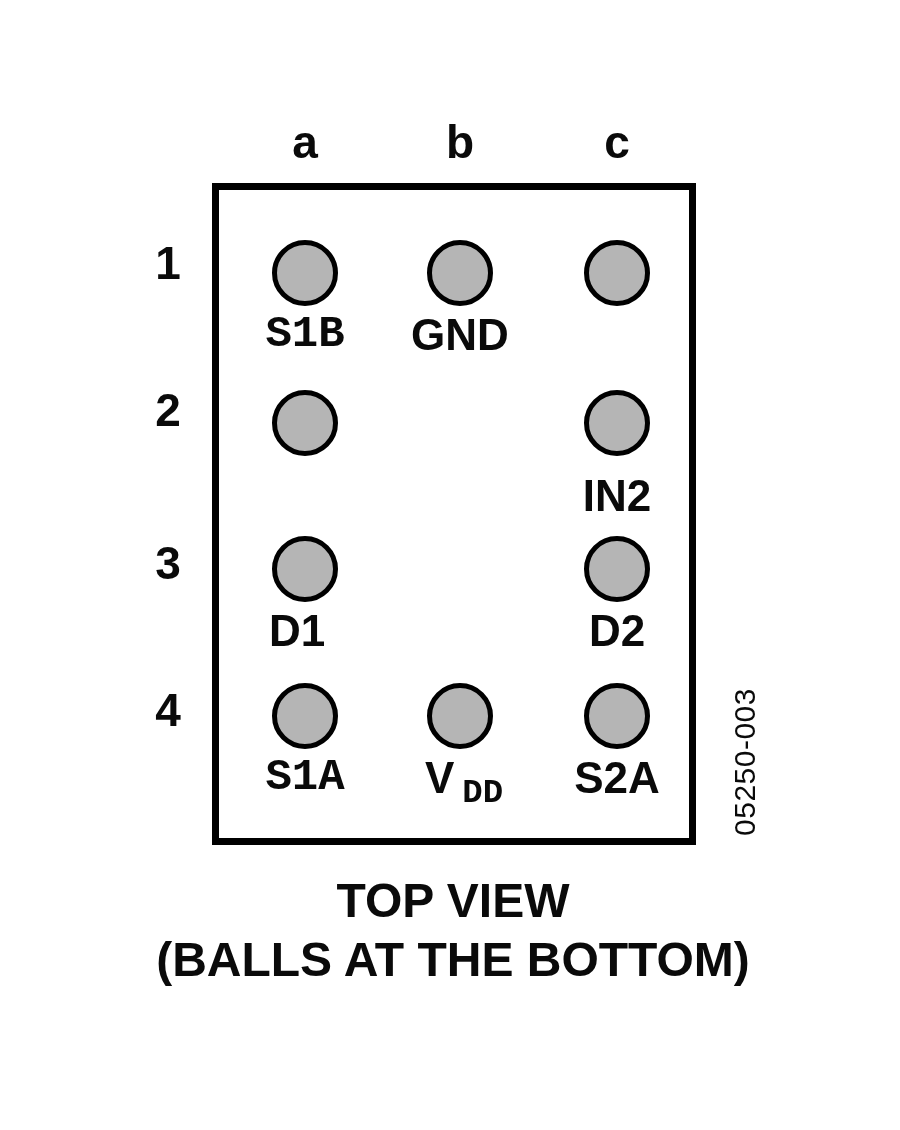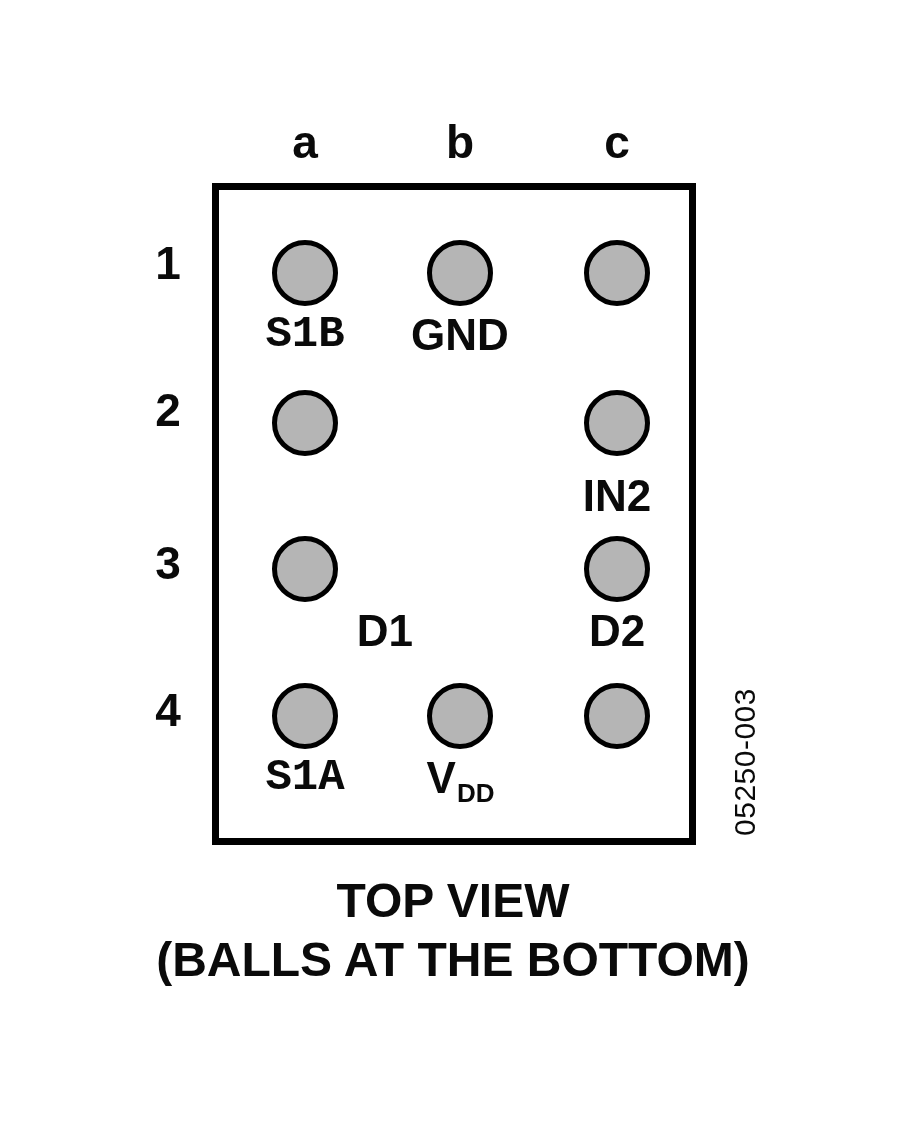--- a/index.html
+++ b/index.html
@@ -54,32 +54,33 @@
   .ball-c4 { left: 584px; top: 683px; }
   .ball-label {
     position: absolute;
     width: 200px;
     text-align: center;
     font-weight: 700;
     font-size: 44px;
     line-height: 1.12;
   }
   .ball-label sub {
-    font-size: 26px;
+    font-size: 34px;
     vertical-align: baseline;
     position: relative;
     top: 9px;
-    left: 1px;
+    left: 8px;
+    font-family: Liberation Mono, monospace;
   }
   .bl-s1b { left: 205px; top: 310px; font-family: Liberation Mono, monospace; }
   .bl-gnd { left: 360px; top: 310px; }
   .bl-s2b { left: 517px; top: 310px; }
   .bl-in1 { left: 205px; top: 460px; }
   .bl-in2 { left: 517px; top: 464px; margin-top: 7px; }
-  .bl-d1  { left: 213px; top: 606px; text-align: right; }
+  .bl-d1  { left: 197px; top: 606px; }
   .bl-d2  { left: 517px; top: 606px; }
   .bl-s1a { left: 205px; top: 753px; font-family: Liberation Mono, monospace; }
   .bl-vdd { left: 360px; top: 753px; }
   .bl-s2a { left: 517px; top: 753px; }
   .fig-code {
     position: absolute;
     left: 745px; top: 762px;
     transform: translate(-50%, -50%) rotate(-90deg);
     font-size: 30px;
     font-weight: 400;
@@ -125,19 +126,20 @@
   <div class="ball ball-b4" style="background: rgb(181, 181, 181); border-color: rgb(0, 0, 0);"></div>
   <div class="ball ball-c4" style="background: rgb(181, 181, 181); border-color: rgb(0, 0, 0);"></div>
 
   <div class="ball-label bl-s1b">S1B</div>
   <div class="ball-label bl-gnd">GND</div>
   <div class="ball-label bl-in2">IN2</div>
   <div class="ball-label bl-d1">D1</div>
   <div class="ball-label bl-d2">D2</div>
   <div class="ball-label bl-s1a">S1A</div>
   <div class="ball-label bl-vdd"><span>V</span><sub>DD</sub></div>
+  <div class="ball-label bl-s2a">S2A</div>
 
   <div class="fig-code">05250-003</div>
 
   <div class="caption caption-line1">TOP VIEW</div>
   <div class="caption caption-line2">(BALLS AT THE BOTTOM)</div>
 
 </div>
 
 </body></html>

